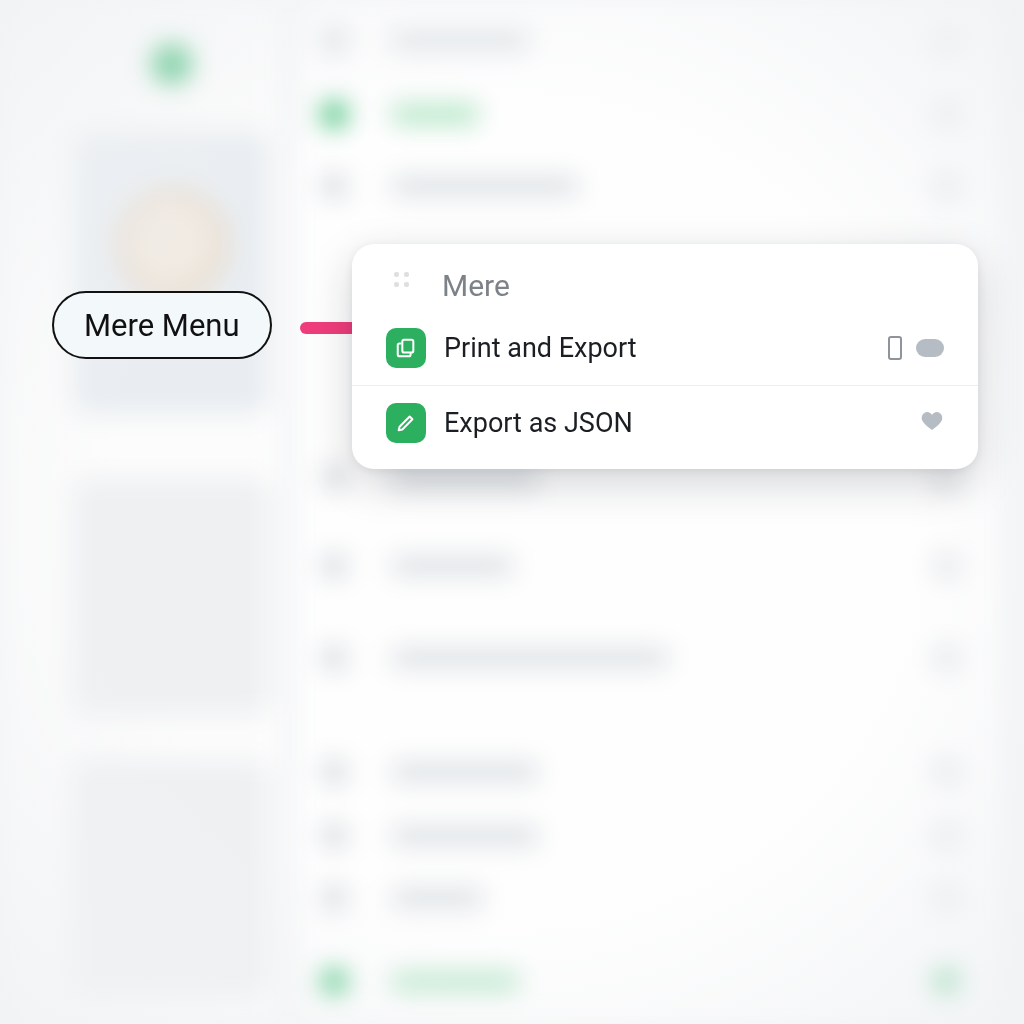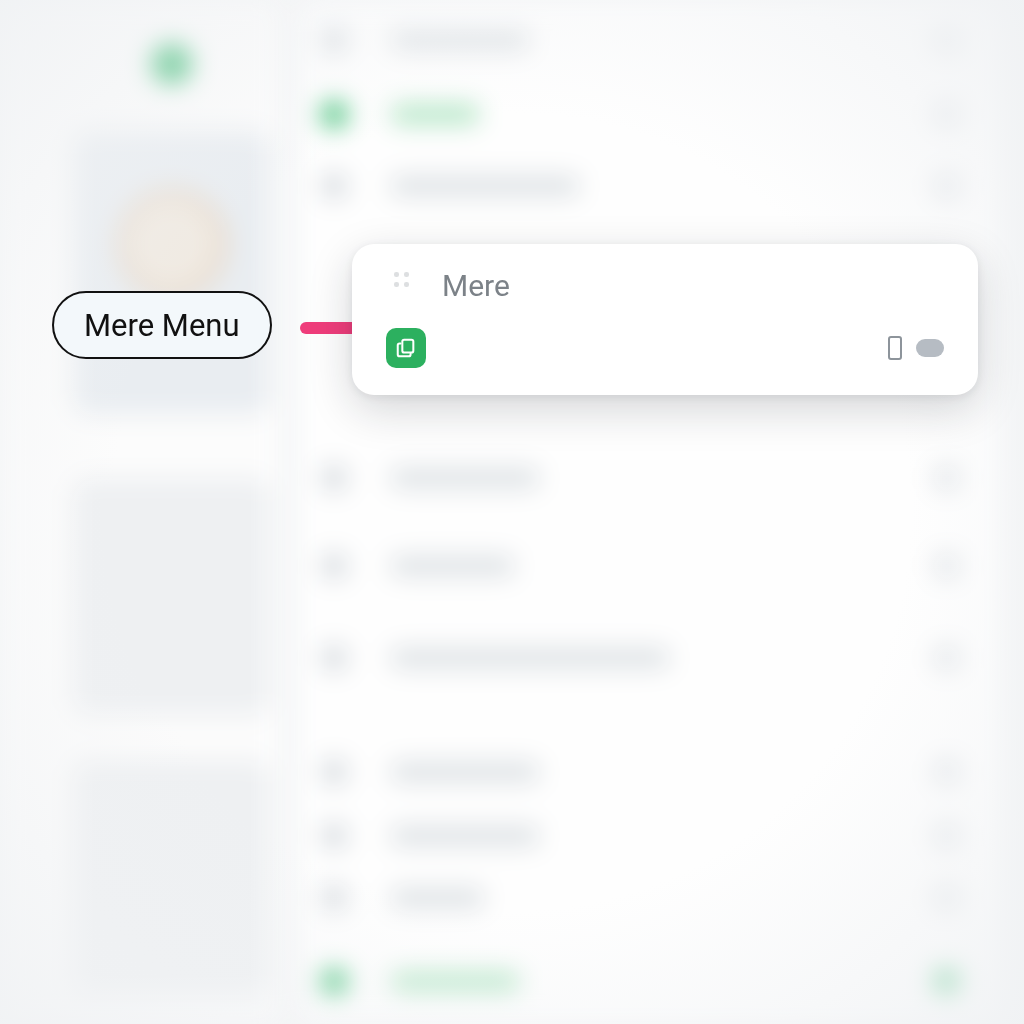--- a/index.html
+++ b/index.html
@@ -303,20 +303,36 @@
     <span>Mere</span>
   </div>
 
   <div class="menu-item">
     <div class="icon-badge">
       <svg viewBox="0 0 24 24">
             <rect x="8" y="3" width="12" height="14" rx="2"></rect>
             <path d="M6 7H5a2 2 0 0 0-2 2v10a2 2 0 0 0 2 2h10a2 2 0 0 0 2-2v-1"></path>
           </svg>
     </div>
+    <span class="label">Print and Export</span>
     <div class="trail">
       <div class="phone"></div>
       <div class="pill"></div>
     </div>
   </div>
 
+  <div class="menu-item">
+    <div class="icon-badge">
+      <svg viewBox="0 0 24 24">
+            <path d="M4 20l4-1 11-11-3-3L5 16l-1 4z"></path>
+          </svg>
+    </div>
+    <span class="label">Export as JSON</span>
+    <div class="trail">
+      <span class="heart">
+        <svg width="24" height="22" viewBox="0 0 24 22">
+              <path d="M12 20s-8-5.2-10-10C.8 5.8 3.6 2 7.2 2 9.4 2 11 3.4 12 5c1-1.6 2.6-3 4.8-3C20.4 2 23.2 5.8 22 10c-2 4.8-10 10-10 10z"></path>
+            </svg>
+      </span>
+    </div>
+  </div>
 </div>
 
 </div>
 </body></html>

